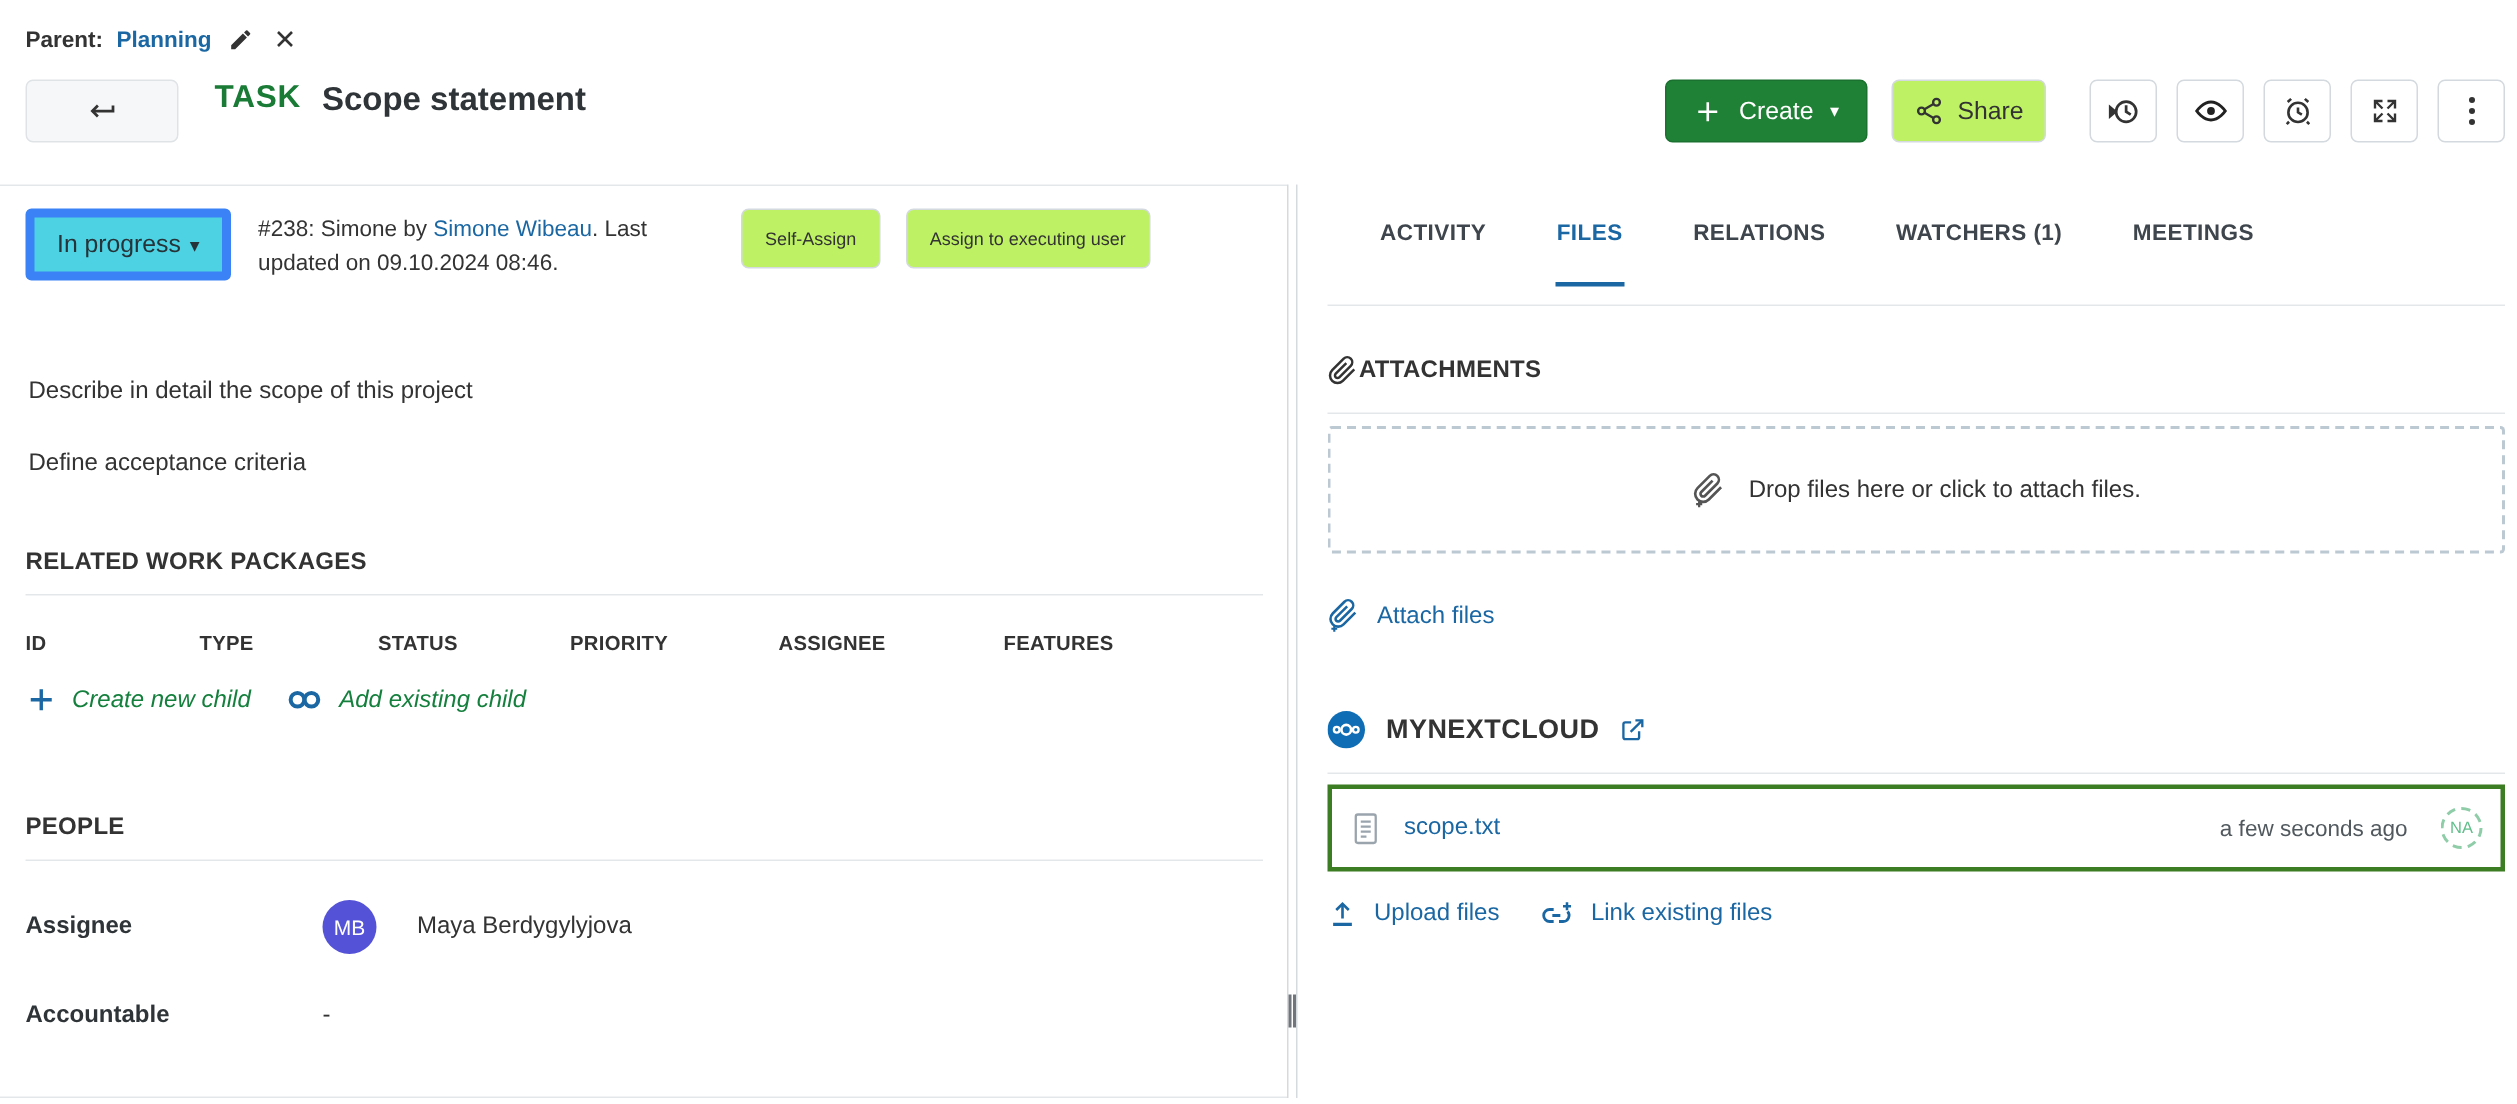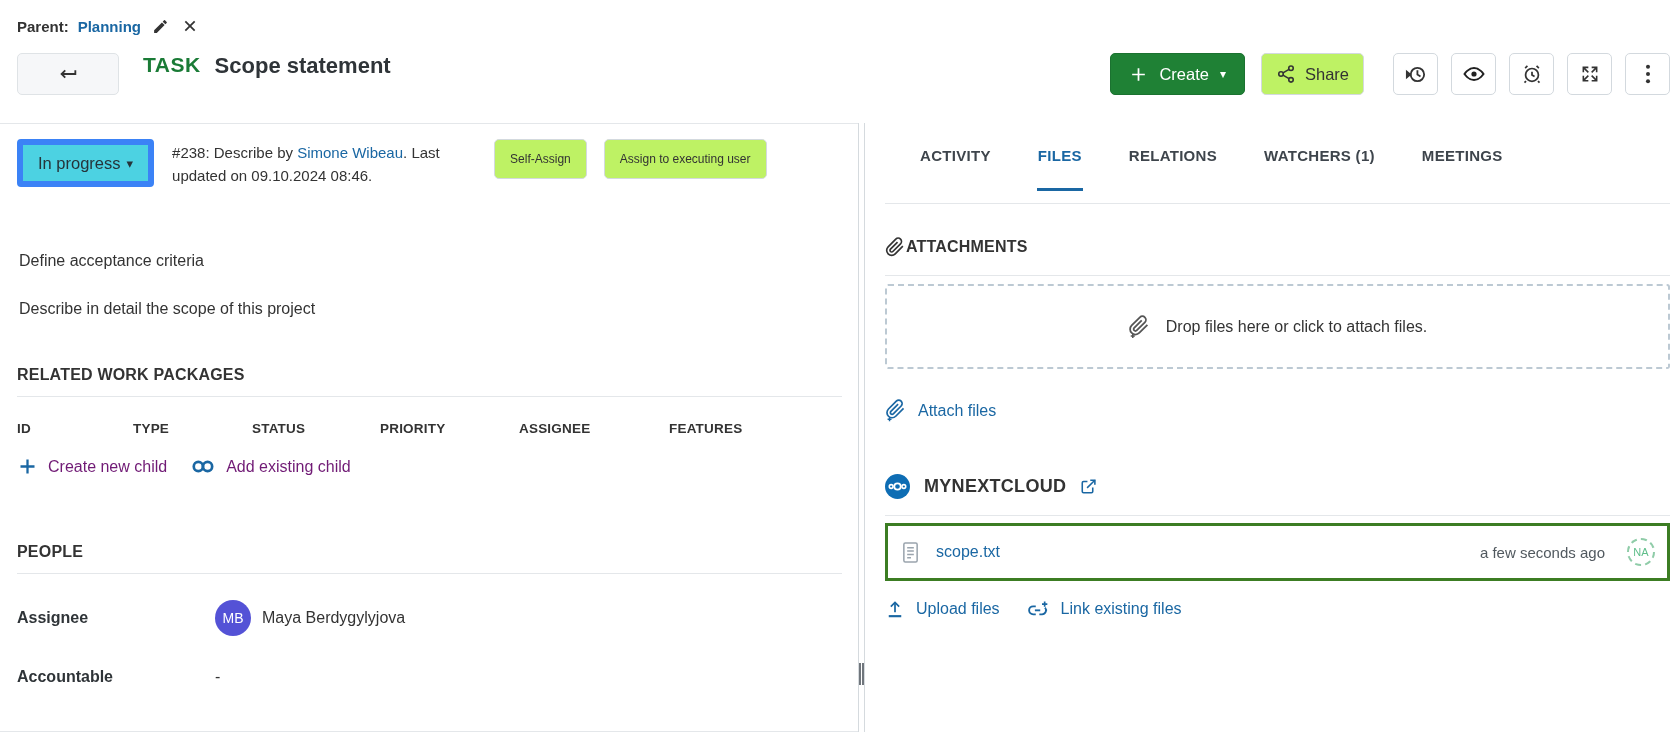--- a/index.html
+++ b/index.html
@@ -71,31 +71,31 @@
   .section-heading {
     font-size:16px; font-weight:700; color:#333; letter-spacing:.2px;
     padding-bottom:12px; border-bottom:1px solid #E4E7EA;
   }
   .rel-heading { margin-top:48px; }
   .table-head { display:flex; margin-top:24px; font-size:13.5px; font-weight:700; color:#333; letter-spacing:.2px; }
   .table-head span:nth-child(1){width:116px;} .table-head span:nth-child(2){width:119px;}
   .table-head span:nth-child(3){width:128px;} .table-head span:nth-child(4){width:139px;}
   .table-head span:nth-child(5){width:150px;} .table-head span:nth-child(6){flex:1;}
   .child-links { display:flex; align-items:center; gap:24px; margin-top:20px; }
-  .child-links a { display:flex; align-items:center; gap:10px; color:#701a75; font-size:16px; }
+  .child-links a { display:flex; align-items:center; gap:10px; color:#15803d; font-size:16px;font-style:italic; }
 
   .people-heading { margin-top:66px; }
   .person-row { display:flex; align-items:center; margin-top:26px; }
   .person-row.accountable { margin-top:32px;align-items:center; }
   .person-label { width:198px; font-weight:700; font-size:16px; color:#2F3438; }
   .avatar {
     width:36px; height:36px; border-radius:50%; background:#5452D6; color:#fff;
     font-size:14px; display:flex; align-items:center; justify-content:center; flex:none;
   }
-  .person-name { margin-left:11px; font-size:16px; color:#333; }
+  .person-name { margin-left:27px; font-size:16px; color:#333; }
   .person-value { font-size:16px; color:#333; }
 
   
   .tabs { display:flex; gap:45px; padding:24px 0 12px 34px; border-bottom:1px solid #E4E7EA; }
   .tab {
     background:none; border:none; padding:0 1px 23px; font-size:15px; font-weight:700;
     letter-spacing:.3px; color:#3E454C; border-bottom:3px solid transparent; line-height:18px;
   }
   .tab.active { color:#1A67A3; border-bottom-color:#1A67A3; }
 
@@ -220,31 +220,31 @@
 
   <div class="main">
 
     <div class="left-pane">
       <div class="status-row">
         <button class="status-btn">
           <span>In progress</span>
           <span class="caret">▾</span>
         </button>
         <div class="meta">
-          <span>#238: Describe by </span><a class="link">Simone Wibeau</a><span>. Last updated on 09.10.2024 08:46.</span>
+          <span>#238: Simone by </span><a class="link">Simone Wibeau</a><span>. Last updated on 09.10.2024 08:46.</span>
         </div>
         <div class="assign-btns">
           <button class="btn-white">Self-Assign</button>
           <button class="btn-white">Assign to executing user</button>
         </div>
       </div>
 
       <div class="description">
+        <p>Describe in detail the scope of this project</p>
         <p>Define acceptance criteria</p>
-        <p>Describe in detail the scope of this project</p>
       </div>
 
       <h3 class="section-heading rel-heading">RELATED WORK PACKAGES</h3>
       <div class="table-head">
         <span>ID</span>
         <span>TYPE</span>
         <span>STATUS</span>
         <span>PRIORITY</span>
         <span>ASSIGNEE</span>
         <span>FEATURES</span>

